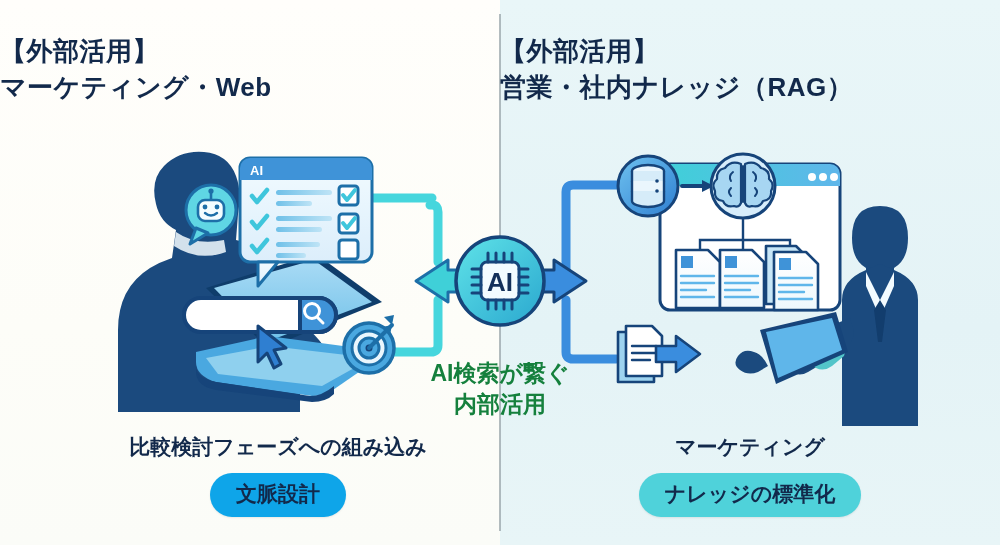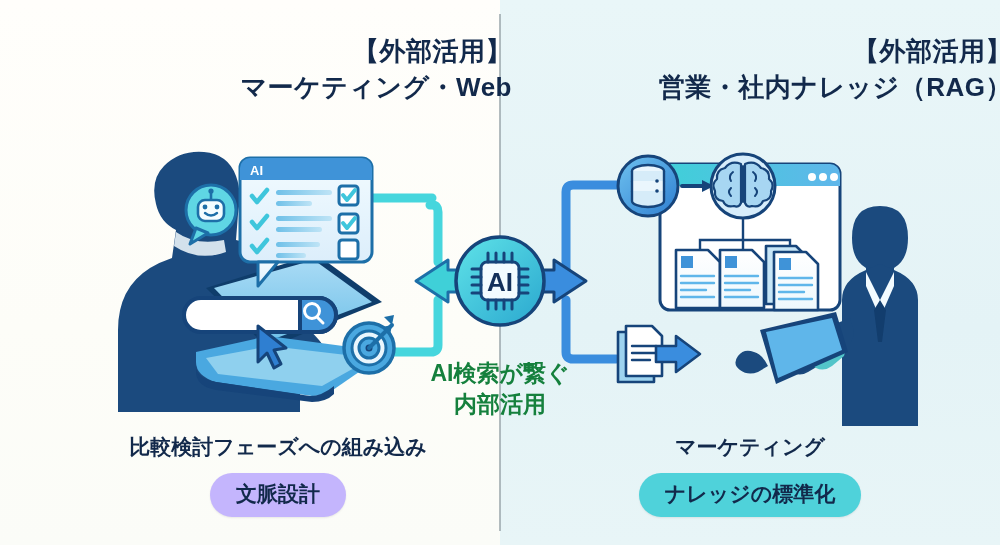--- a/index.html
+++ b/index.html
@@ -41,21 +41,21 @@
     left: 492px;
     width: 18px;
     background: transparent;
   }
   #mask-ai      { top: 240px; height: 90px; }
   #mask-caption { top: 352px; height: 78px; }
 
   .title-block {
     position: absolute;
     width: 512px;
-    text-align: right;
+    text-align: left;
     color: #12294b;
     font-weight: bold;
     letter-spacing: .5px;
   }
   #left-title  { left: 0;    top: 34px; }
   #right-title { left: 500px;top: 34px; }
   .title-line1 { font-size: 26px; line-height: 34px; }
   .title-line2 { font-size: 26px; line-height: 38px; }
 
   .footer-block {
@@ -69,21 +69,21 @@
     font-size: 21px;
     font-weight: bold;
     color: #12294b;
     line-height: 30px;
   }
   .pill {
     display: inline-block;
     margin-top: 11px;
     padding: 7px 26px 9px;
     border-radius: 22px;
-    background: #c4b5fd;
+    background: #0ea5e9;
     color: #12294b;
     font-size: 21px;
     font-weight: bold;
     box-shadow: 0 1px 2px rgba(0,0,0,.08);
   }
   #right-footer .pill { background: #4fd2da; }
 
   #center-caption {
     position: absolute;
     left: 370px;

